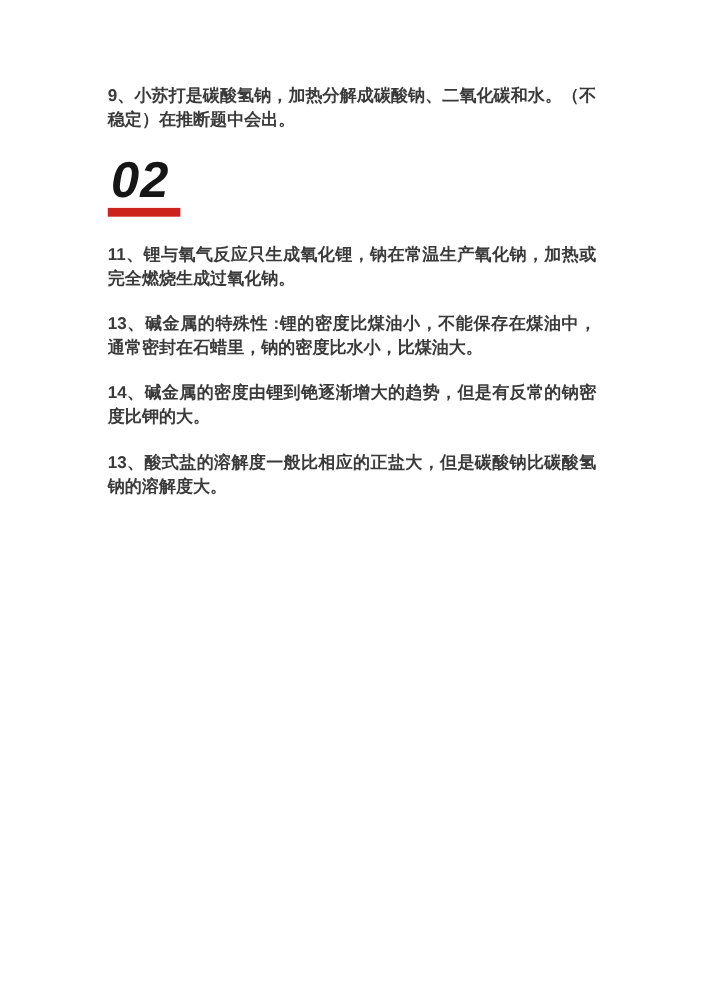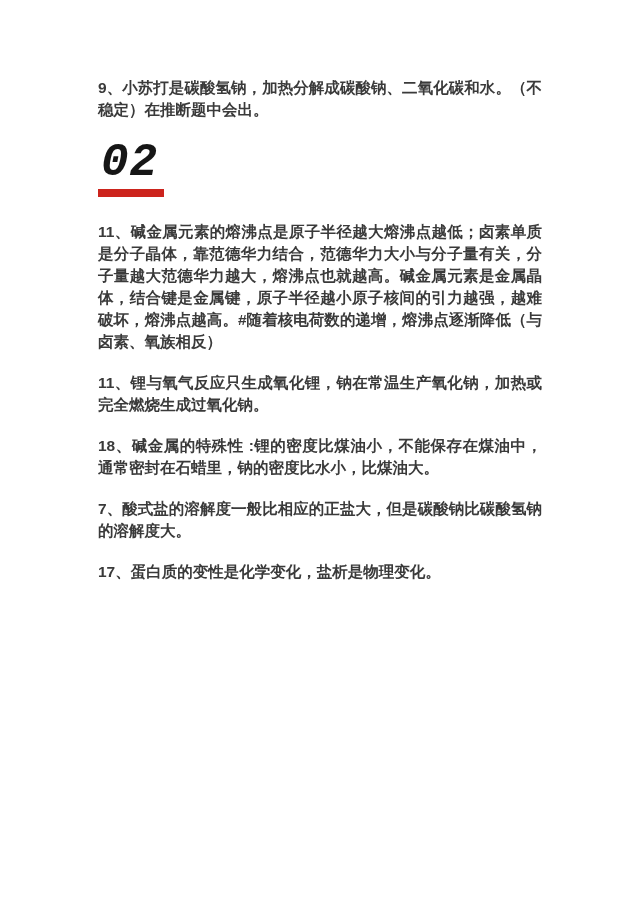--- a/index.html
+++ b/index.html
@@ -25,21 +25,20 @@
     font-size: 15.5px;
     line-height: 22px;
     font-weight: 700;
     color: #3a3a3a;
     text-align: justify;
     text-justify: inter-character;
     word-break: break-all;
   }
   .section-header {
     margin: 14px 0 24px 0;
-    font-family: Liberation Mono, monospace;
   }
   .section-number {
     font-size: 46px;
     line-height: 46px;
     font-weight: 700;
     font-style: italic;
     color: #161616;
     letter-spacing: 1px;
     padding-left: 3px;
   }
@@ -55,19 +54,18 @@
 
 <div class="page">
 
   <p class="note">9、小苏打是碳酸氢钠，加热分解成碳酸钠、二氧化碳和水。（不稳定）在推断题中会出。</p>
 
   <div class="section-header">
     <div class="section-number">02</div>
     <div class="section-underline"></div>
   </div>
 
-  <p class="note">11、碱金属元素的熔沸点是原子半径越大熔沸点越低；卤素单质是分子晶体，靠范德华力结合，范德华力大小与分子量有关，分子量越大范德华力越大，熔沸点也就越高。碱金属元素是金属晶体，结合键是金属键，原子半径越小原子核间的引力越强，越难破坏，熔沸点越高。#随着核电荷数的递增，熔沸点逐渐降低（与卤素、氧族相反）</p>
   <p class="note">11、锂与氧气反应只生成氧化锂，钠在常温生产氧化钠，加热或完全燃烧生成过氧化钠。</p>
-  <p class="note">18、碱金属的特殊性 :锂的密度比煤油小，不能保存在煤油中，通常密封在石蜡里，钠的密度比水小，比煤油大。</p>
-  <p class="note">7、酸式盐的溶解度一般比相应的正盐大，但是碳酸钠比碳酸氢钠的溶解度大。</p>
-  <p class="note">17、蛋白质的变性是化学变化，盐析是物理变化。</p>
+  <p class="note">13、碱金属的特殊性 :锂的密度比煤油小，不能保存在煤油中，通常密封在石蜡里，钠的密度比水小，比煤油大。</p>
+  <p class="note">14、碱金属的密度由锂到铯逐渐增大的趋势，但是有反常的钠密度比钾的大。</p>
+  <p class="note">13、酸式盐的溶解度一般比相应的正盐大，但是碳酸钠比碳酸氢钠的溶解度大。</p>
 
 </div>
 
 </body></html>

